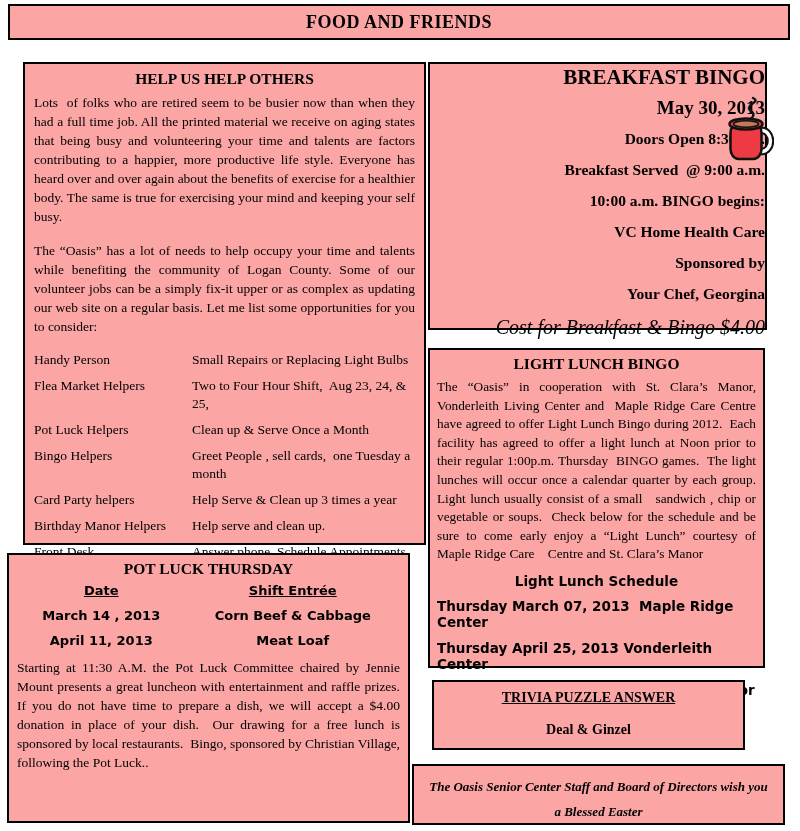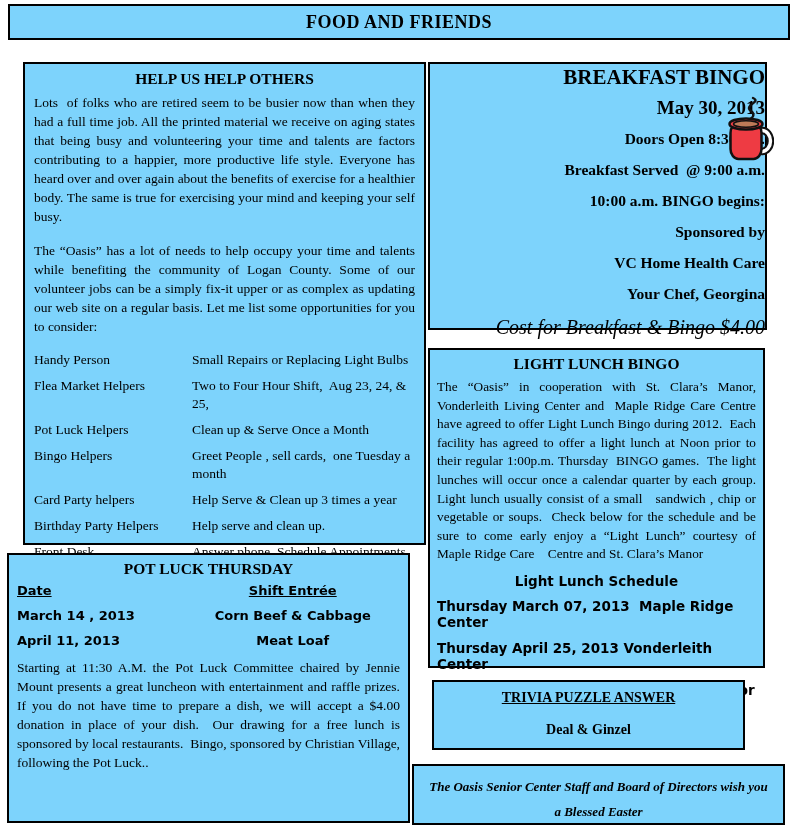--- a/index.html
+++ b/index.html
@@ -9,21 +9,21 @@
     width: 800px;
     height: 831px;
     background: #ffffff;
     font-family: "Liberation Serif", serif;
     color: #000000;
     overflow: hidden;
   }
   .box {
     position: absolute;
     border: 2px solid #000000;
-    background: #7dd3fc;
+    background: #fca5a5;
   }
   .pre { white-space: pre-wrap; }
 
   
   .header-box { left: 8px; top: 4px; width: 782px; height: 36px;
     display: flex; align-items: center; justify-content: center; }
   .header-title { font-weight: bold; font-size: 18px; letter-spacing: 0.5px; }
 
   
   .help-box { left: 23px; top: 62px; width: 403px; height: 483px; padding: 6px 9px 4px 9px; }
@@ -34,21 +34,21 @@
   .help-row { display: flex; margin-bottom: 8px; font-size: 13.5px; line-height: 18px; }
   .help-role { width: 158px; flex: none; }
   .help-desc { flex: 1; }
 
   
   .potluck-box { left: 7px; top: 553px; width: 403px; height: 270px; padding: 5px 8px; }
   .potluck-intro { margin-bottom: 13px; }
   .potluck-table { width: 100%; margin-bottom: 10px;
     font-family: "DejaVu Sans", sans-serif; font-weight: bold; font-size: 13px; }
   .pl-row { display: flex; margin-bottom: 10px; }
-  .pl-col1 { width: 44%; text-align: left; }
+  .pl-col1 { width: 44%; text-align: center; }
   .pl-col2 { width: 56%; text-align: center; }
   .pl-head { text-decoration: underline; }
 
   
   .breakfast-box { left: 428px; top: 62px; width: 339px; height: 268px;
     padding-top: 1px; text-align: right; }
   .bb-title { font-weight: bold; font-size: 21px; margin-bottom: 7px; }
   .bb-date { font-weight: bold; font-size: 19px; margin-bottom: 11px; }
   .bb-line { font-weight: bold; font-size: 15.5px; margin-bottom: 13px; }
   .bb-cost { font-weight: normal; font-style: italic; font-size: 20px; margin-top: 2px; }
@@ -102,21 +102,21 @@
       </div>
       <div class="help-row">
         <div class="help-role">Bingo Helpers</div>
         <div class="help-desc pre">Greet People , sell cards,  one Tuesday a month</div>
       </div>
       <div class="help-row">
         <div class="help-role">Card Party helpers</div>
         <div class="help-desc pre">Help Serve &amp; Clean up 3 times a year</div>
       </div>
       <div class="help-row">
-        <div class="help-role">Birthday Party Helpers</div>
+        <div class="help-role">Birthday Manor Helpers</div>
         <div class="help-desc pre">Help serve and clean up.</div>
       </div>
       <div class="help-row">
         <div class="help-role">Front Desk</div>
         <div class="help-desc pre">Answer phone, Schedule Appointments Daily  (once a week).</div>
       </div>
       <div class="help-row">
         <div class="help-role">Computer Person</div>
         <div class="help-desc pre">Update Web page
  documents, data enter as needed</div>
@@ -146,22 +146,22 @@
     </div>
     <div class="body-text pre">Starting at 11:30 A.M. the Pot Luck Committee chaired by Jennie Mount presents a great luncheon with entertainment and raffle prizes.  If you do not have time to prepare a dish, we will accept a $4.00 donation in place of your dish.  Our drawing for a free lunch is sponsored by local restaurants.  Bingo, sponsored by Christian Village, following the Pot Luck..</div>
   </div>
 
   <div class="box breakfast-box">
     <div class="bb-title">BREAKFAST BINGO</div>
     <div class="bb-date">May 30, 2013</div>
     <div class="bb-line pre">Doors Open 8:30a.m.</div>
     <div class="bb-line pre">Breakfast Served  @ 9:00 a.m.</div>
     <div class="bb-line pre">10:00 a.m. BINGO begins:</div>
+    <div class="bb-line">VC Home Health Care</div>
     <div class="bb-line">Sponsored by</div>
-    <div class="bb-line">VC Home Health Care</div>
     <div class="bb-line">Your Chef, Georgina</div>
     <div class="bb-cost">Cost for Breakfast &amp; Bingo $4.00</div>
     <svg class="mug" width="48" height="78" viewBox="0 0 48 78">
       <path d="M27 3 c9 4 -10 7 -2 13 c5 4 1 7 -1 8" fill="none" stroke-width="2.4" stroke-linecap="round" stroke="#111111"></path>
       <ellipse cx="36" cy="46" rx="8.5" ry="10.5" fill="none" stroke-width="7.5" stroke="#111111"></ellipse>
       <ellipse cx="36" cy="46" rx="8.5" ry="10.5" fill="none" stroke="#ffffff" stroke-width="3.4"></ellipse>
       <rect x="4.5" y="28" width="31" height="36" rx="8" ry="10" stroke="#111111" stroke-width="2.5" fill="#ee3b43"></rect>
       <ellipse cx="20" cy="29" rx="16.5" ry="5.6" stroke="#111111" stroke-width="2.5" fill="#ee3b43"></ellipse>
       <ellipse cx="20" cy="29" rx="12.5" ry="3.2" stroke="#111111" stroke-width="1.6" fill="#bf7a58"></ellipse>
     </svg>

